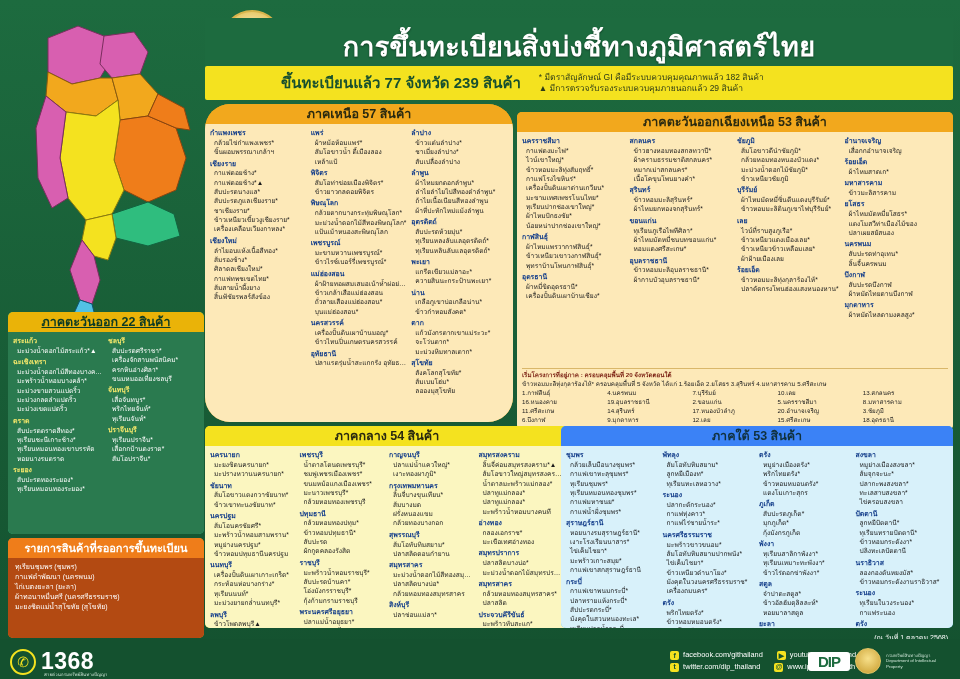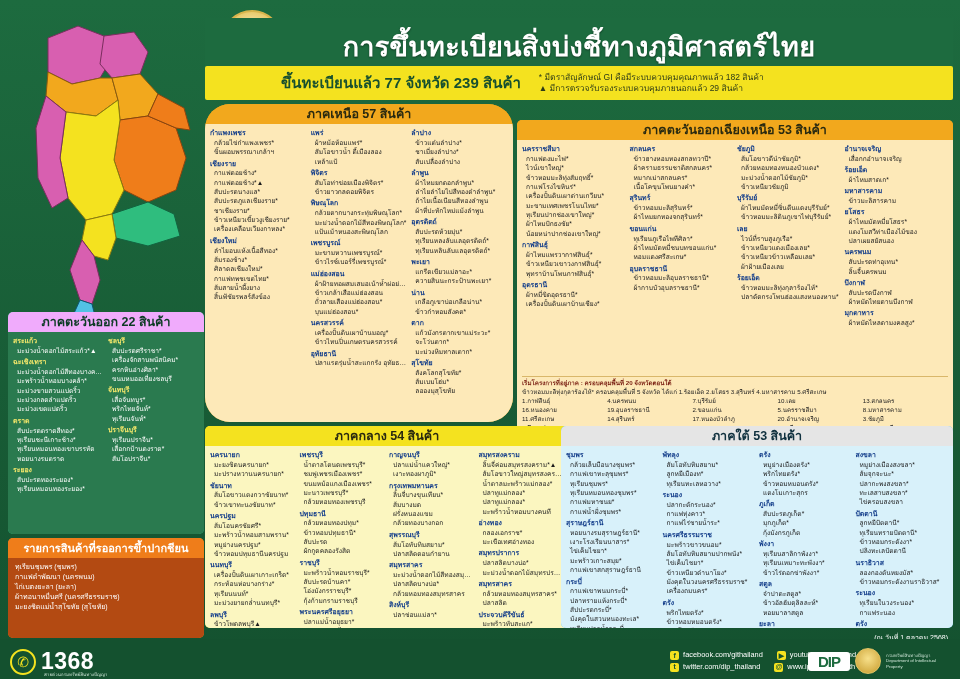--- a/index.html
+++ b/index.html
@@ -76,37 +76,37 @@
   .prov { font-weight:bold; color:#133d8a; font-size:6.9px; margin-top:2px; }
   .prov:first-child { margin-top:0; }
   .item { padding-left:4px; white-space:nowrap; overflow:hidden; text-overflow:ellipsis; }
 
   
   #panel-north { left:205px; top:104px; width:308px; height:318px; background:#f2a81d;border-radius:25px; }
   #panel-north .panel-head { background:#f2a81d; }
   #panel-north .panel-body { background:#fde9b8; height:298px; }
 
   
-  #panel-ne { left:517px; top:120px; width:436px; height:318px; background:#f2a81d; }
+  #panel-ne { left:517px; top:112px; width:436px; height:318px; background:#f2a81d; }
   #panel-ne .panel-head { background:#f2a81d; }
   #panel-ne .panel-body { background:#fde9b8; height:298px; }
 
   
   #panel-central { left:205px; top:426px; width:364px; height:202px; background:#f4e21f; }
   #panel-central .panel-head { background:#f4e21f; }
   #panel-central .panel-body { background:#fbf6c0; height:182px; }
 
   
   #panel-south { left:561px; top:426px; width:392px; height:202px; background:#52c1e4; }
-  #panel-south .panel-head { background:#e5e5e5; color:#10313f; }
+  #panel-south .panel-head { background:#3b82f6; color:#10313f; }
   #panel-south .panel-body { background:#d8f1fa; height:182px; }
 
   
   #panel-east { left:8px; top:312px; width:196px; height:222px; background:#2fbd7e; }
-  #panel-east .panel-head { background:#f0abfc; color:#0d3b25; }
+  #panel-east .panel-head { background:#eab308; color:#0d3b25;text-decoration:underline; }
   #panel-east .panel-body { background:#2a7a4f; height:202px; color:#ffffff; }
   #panel-east .prov { color:#f7e96b; }
   #panel-east .item { color:#ffffff; }
 
   
   #panel-pending { left:8px; top:538px; width:196px; height:100px; background:#ef7d1a; }
   #panel-pending .panel-head { background:#ef7d1a; color:#fff; font-size:11px; }
   #panel-pending .panel-body { background:#b34a12; height:80px; color:#fff; display:block; }
   #panel-pending .item { color:#fff; font-size:7px; padding-left:2px; }
 
@@ -615,21 +615,21 @@
           <div class="item">ทุเรียนจันท์*</div>
           <div class="prov">ปราจีนบุรี</div>
           <div class="item">ทุเรียนปราจีน*</div>
           <div class="item">เสื่อกกป้านดงราด*</div>
           <div class="item">สัมโอปราจีน*</div>
         </div>
       </div>
   </div>
 
   <div class="panel" id="panel-pending">
-    <div class="panel-head">รายการสินค้าที่รออการขึ้าปากชียน</div>
+    <div class="panel-head">รายการสินค้าที่รออการขึ้นทะเบียน</div>
     <div class="panel-body" id="body-pending">
         <div class="item">ทุเรียนชุมพร (ชุมพร)</div>
         <div class="item">กาแฟดำพัฒนา (นครพนม)</div>
         <div class="item">ไก่เบตงยะลา (ยะลา)</div>
         <div class="item">ผ้าทอนาหมื่นศรี (นครศรีธรรมราช)</div>
         <div class="item">มะยงชิดแม่น้ำสุโขทัย (สุโขทัย)</div>
       </div>
   </div>
 
   <div class="date-note">(ณ วันที่ 1 ตุลาคม 2568)</div>

